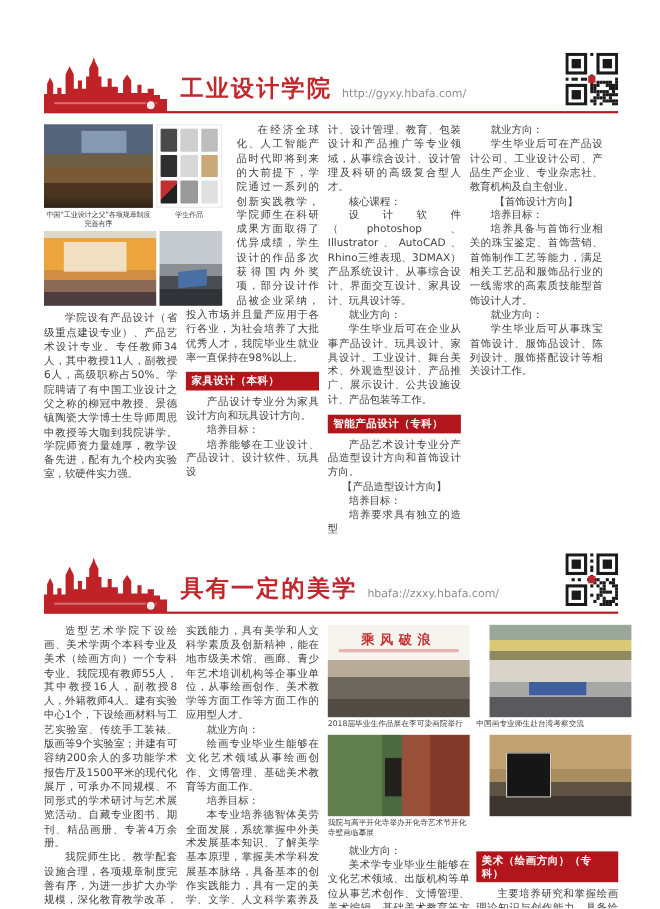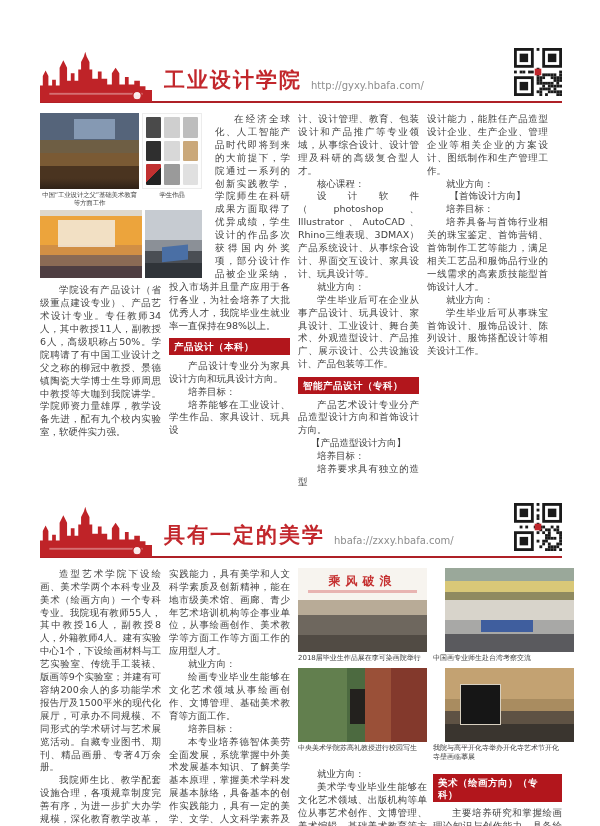--- a/index.html
+++ b/index.html
@@ -168,55 +168,55 @@
                   <div class="wc"></div>
                 <div class="wc"></div>
                   <div class="wc"></div>
                   <div class="wc"></div>
                 <div class="wc"></div>
                   <div class="wc"></div>
                   <div class="wc"></div>
               </div>
             </div>
             <div class="c1-caps">
-              <div class="cap capA">中国“工业设计之父”基础美术教育等方面工作</div>
+              <div class="cap capA">中国“工业设计之父”各项规章制度完善有序</div>
               <div class="cap capW">学生作品</div>
             </div>
             <div class="c1-row">
               <div class="photo pC"></div>
               <div class="photo pD"></div>
             </div>
           </div>
           <p class="p ind">学院设有产品设计（省级重点建设专业）、产品艺术设计专业。专任教师34人，其中教授11人，副教授6人，高级职称占50%。学院聘请了有中国工业设计之父之称的柳冠中教授、景德镇陶瓷大学博士生导师周思中教授等大咖到我院讲学。学院师资力量雄厚，教学设备先进，配有九个校内实验室，软硬件实力强。</p>
         </div>
 
         <div class="col">
           <p class="p ind"><span class="wrap-spacer"></span><span>在经济全球化、人工智能产品时代即将到来的大前提下，学院通过一系列的创新实践教学，学院师生在科研成果方面取得了优异成绩，学生设计的作品多次获得国内外奖项，部分设计作品被企业采纳，投入市场并且量产应用于各行各业，为社会培养了大批优秀人才，我院毕业生就业率一直保持在98%以上。</span></p>
-          <div class="badge">产品设计（本科）</div>
+          <div class="badge">家具设计（本科）</div>
           <p class="p ind">产品设计专业分为家具设计方向和玩具设计方向。</p>
           <p class="p ind">培养目标：</p>
-          <p class="p ind">培养能够在工业设计、学生作品、家具设计、玩具设</p>
+          <p class="p ind">培养能够在工业设计、产品设计、设计软件、玩具设</p>
         </div>
 
         <div class="col">
           <p class="p">计、设计管理、教育、包装设计和产品推广等专业领域，从事综合设计、设计管理及科研的高级复合型人才。</p>
           <p class="p ind">核心课程：</p>
           <p class="p ind">设计软件（photoshop、Illustrator、AutoCAD、Rhino三维表现、3DMAX）产品系统设计、从事综合设计、界面交互设计、家具设计、玩具设计等。</p>
           <p class="p ind">就业方向：</p>
           <p class="p ind">学生毕业后可在企业从事产品设计、玩具设计、家具设计、工业设计、舞台美术、外观造型设计、产品推广、展示设计、公共设施设计、产品包装等工作。</p>
           <div class="badge">智能产品设计（专科）</div>
           <p class="p ind">产品艺术设计专业分产品造型设计方向和首饰设计方向。</p>
           <p class="p cent">【产品造型设计方向】</p>
           <p class="p ind">培养目标：</p>
           <p class="p ind">培养要求具有独立的造型</p>
         </div>
 
         <div class="col">
-          <p class="p">设计能力，能胜任产品造型设计企业、生产企业、管理企业等相关企业的方案设计、图纸制作和生产管理工作。</p>
           <p class="p ind">就业方向：</p>
+          <p class="p ind">学生毕业后可在产品设计公司、工业设计公司、产品生产企业、专业杂志社、教育机构及自主创业。</p>
           <p class="p cent">【首饰设计方向】</p>
           <p class="p ind">培养目标：</p>
           <p class="p ind">培养具备与首饰行业相关的珠宝鉴定、首饰营销、首饰制作工艺等能力，满足相关工艺品和服饰品行业的一线需求的高素质技能型首饰设计人才。</p>
           <p class="p ind">就业方向：</p>
           <p class="p ind">学生毕业后可从事珠宝首饰设计、服饰品设计、陈列设计、服饰搭配设计等相关设计工作。</p>
         </div>
       </div>
     </div>
 
     <div class="sec2">
@@ -318,21 +318,20 @@
             </div>
             <div class="c2-caps">
               <div class="cap2">2018届毕业生作品展在李可染画院举行</div>
               <div class="cap2">中国画专业师生赴台湾考察交流</div>
             </div>
             <div class="c2-row">
               <div class="photo pG"></div>
               <div class="photo pH"></div>
             </div>
             <div class="c2-caps">
-              <div class="cap2">中央美术学院苏高礼教授进行校园写生</div>
               <div class="cap2">我院与高平开化寺举办开化寺艺术节开化寺壁画临摹展</div>
             </div>
           </div>
           <div class="bottom2">
             <div class="bcol">
               <p class="p ind">就业方向：</p>
               <p class="p ind">美术学专业毕业生能够在文化艺术领域、出版机构等单位从事艺术创作、文博管理、美术编辑、基础美术教育等方面工作。</p>
             </div>
             <div class="bcol">
               <div class="badge">美术（绘画方向）（专科）</div>

